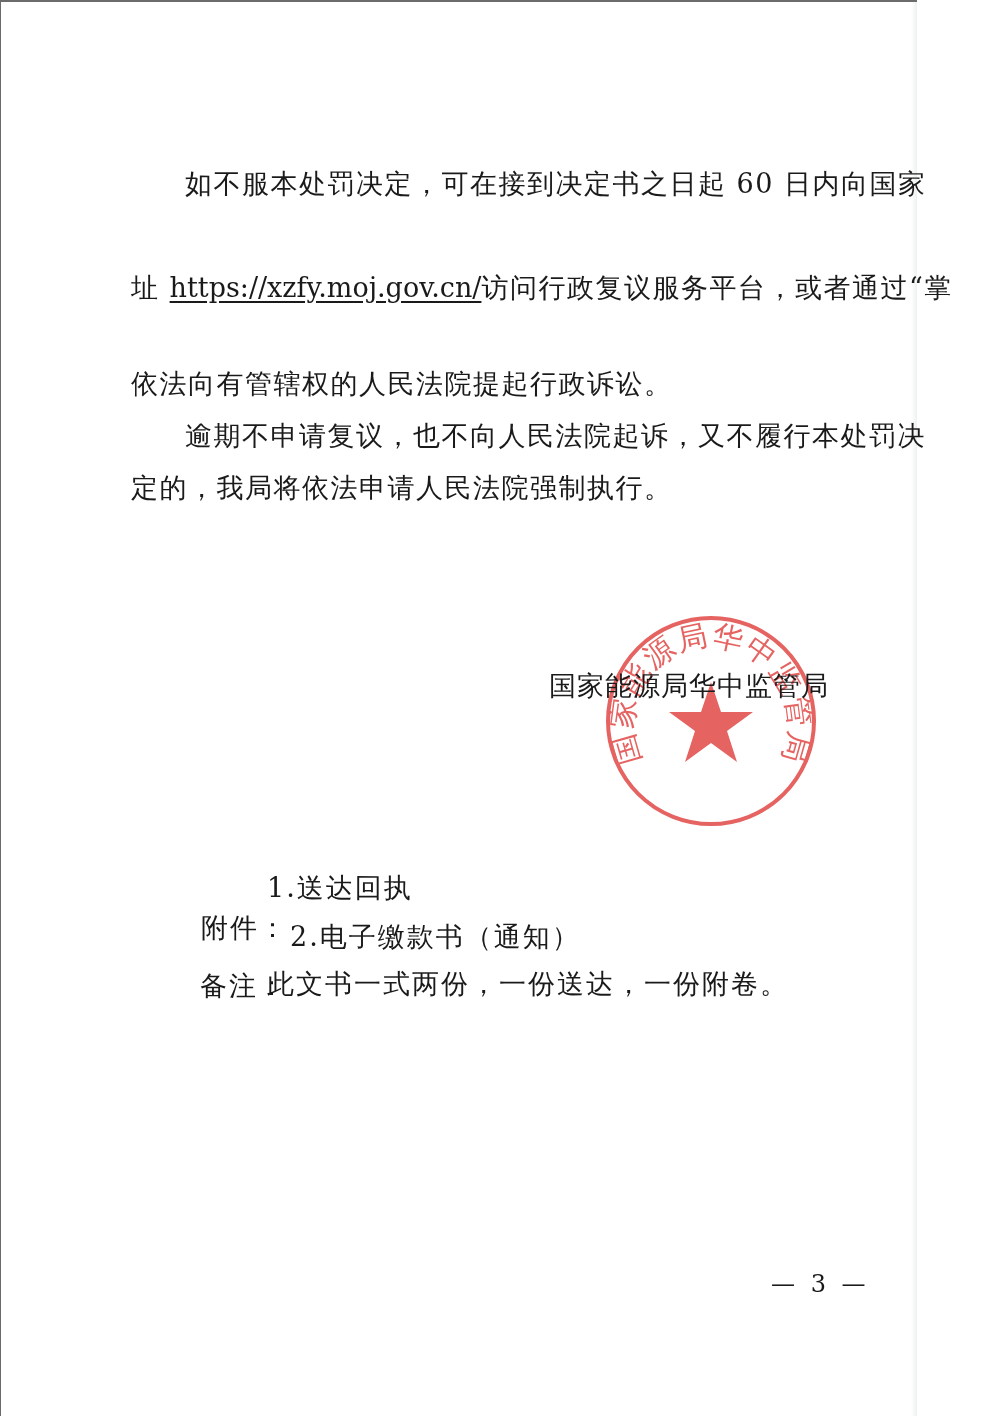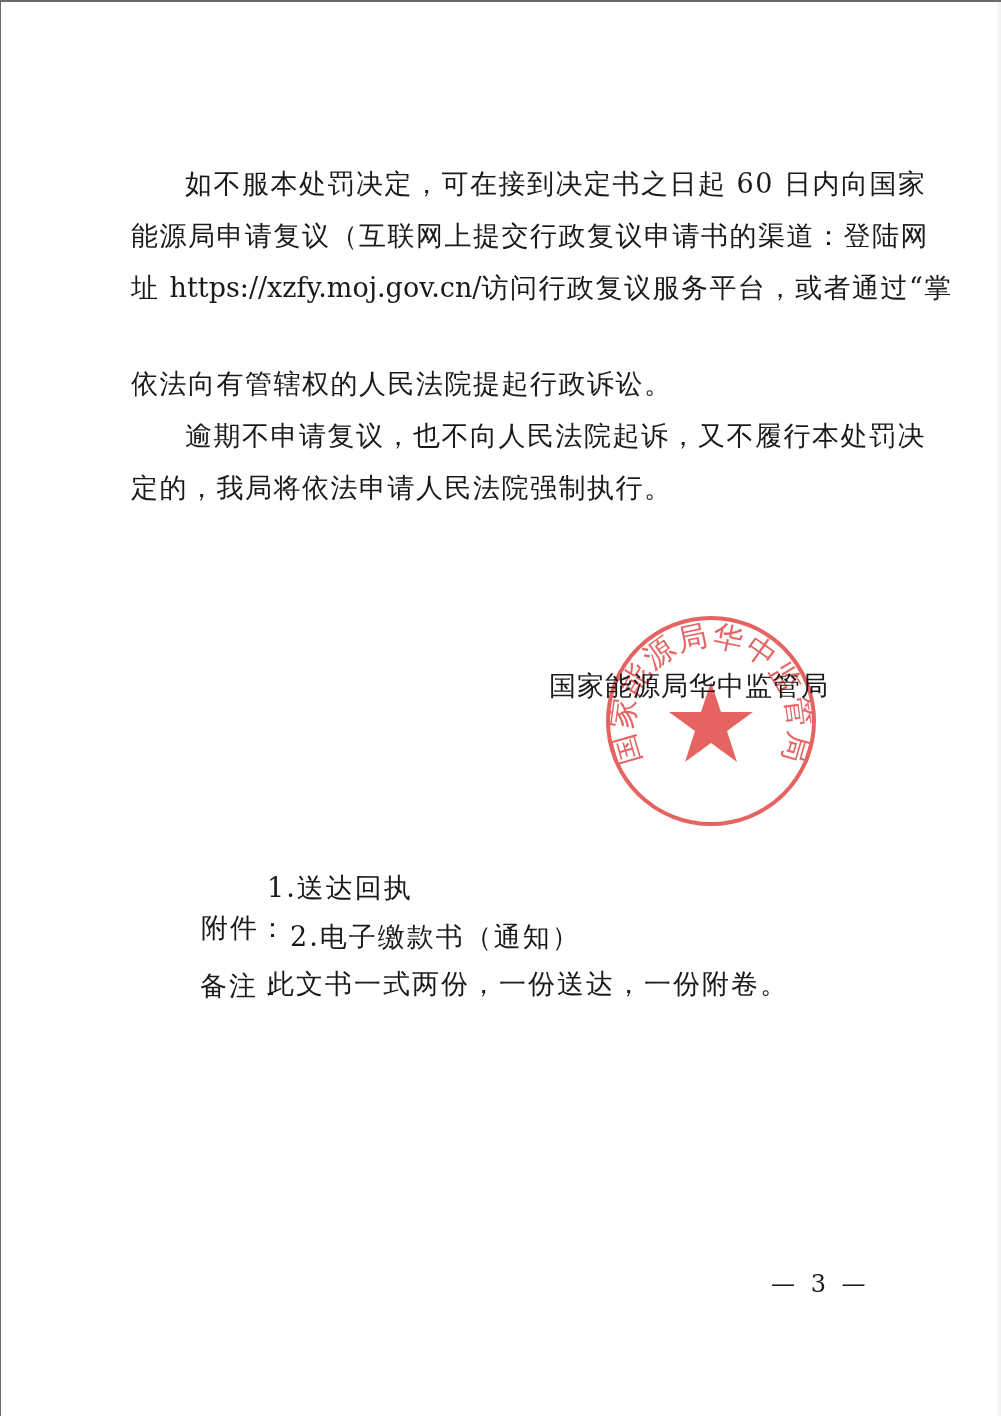--- a/index.html
+++ b/index.html
@@ -11,21 +11,21 @@
       width: 1001px;
       height: 1416px;
       position: relative;
       overflow: hidden;
       font-family: "DejaVu Serif", "Liberation Serif", serif;
       color: #1a1a1a;
     }
     .page {
       position: absolute;
       left: 0; top: 0;
-      width: 1001px;
+      width: 917px;
       height: 1416px;
       background: #ffffff;
       border-top: 2px solid #6b6b6b;
       border-left: 1px solid #6b6b6b;
       box-sizing: border-box;
     }
     .right-shade {
       position: absolute;
       right: 0; top: 0;
       width: 6px; height: 1416px;
@@ -41,21 +41,21 @@
       white-space: nowrap;
       letter-spacing: 1.5px;
       text-align: justify;
       text-align-last: justify;
     }
     .line.no-justify {
       text-align: center;
       text-align-last: left;
     }
     .indent { padding-left: 54px; box-sizing: border-box; }
-    .url { text-underline-offset: 4px; letter-spacing: 0; }
+    .url { text-decoration: underline; text-underline-offset: 4px; letter-spacing: 0; }
     .seal {
       position: absolute;
       left: 603px;
       top: 612px;
       width: 214px;
       height: 214px;
       opacity: 0.82;
     }
     .sign-line {
       position: absolute;
@@ -81,21 +81,20 @@
       letter-spacing: 4px;
     }
   </style>
 </head>
 <body>
 
 <div class="page">
   <div class="right-shade"></div>
 
   <div class="line indent" style="top:164px;">如不服本处罚决定，可在接到决定书之日起 60 日内向国家</div>
-  <div class="line" style="top:216px;">能源局申请复议（互联网上提交行政复议申请书的渠道：登陆网</div>
   <div class="line" style="top:268px;">
     <span>址 </span><span class="url">https://xzfy.moj.gov.cn/</span><span>访问行政复议服务平台，或者通过“掌</span>
   </div>
   <div class="line no-justify" style="top:364px;">依法向有管辖权的人民法院提起行政诉讼。</div>
 
   <div class="line no-justify" style="top:468px;">定的，我局将依法申请人民法院强制执行。</div>
   <div class="line indent" style="top:416px;">逾期不申请复议，也不向人民法院起诉，又不履行本处罚决</div>
 
   <svg class="seal" viewBox="0 0 214 214">
     <defs>

